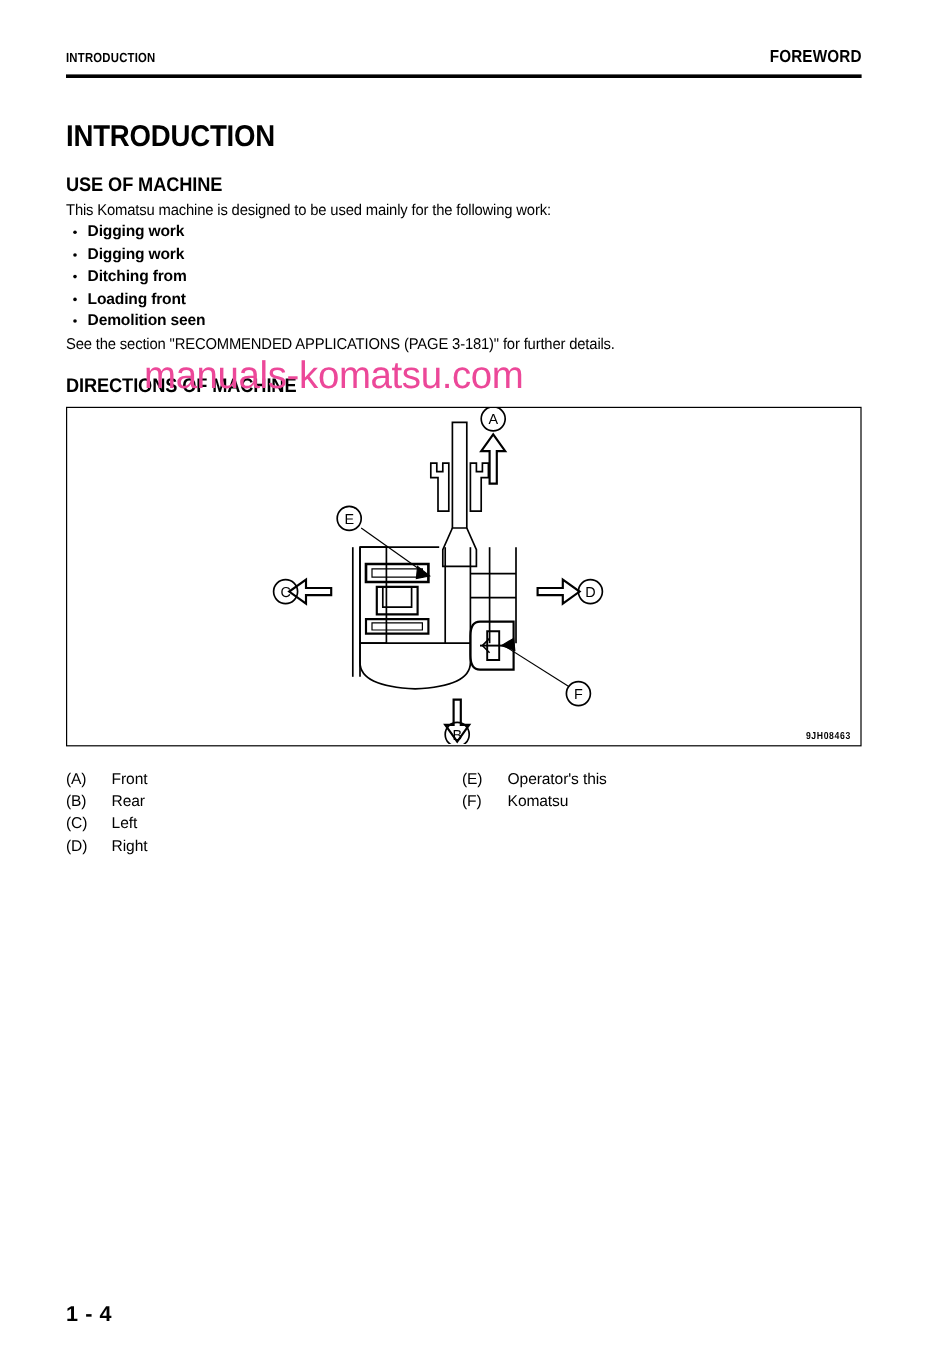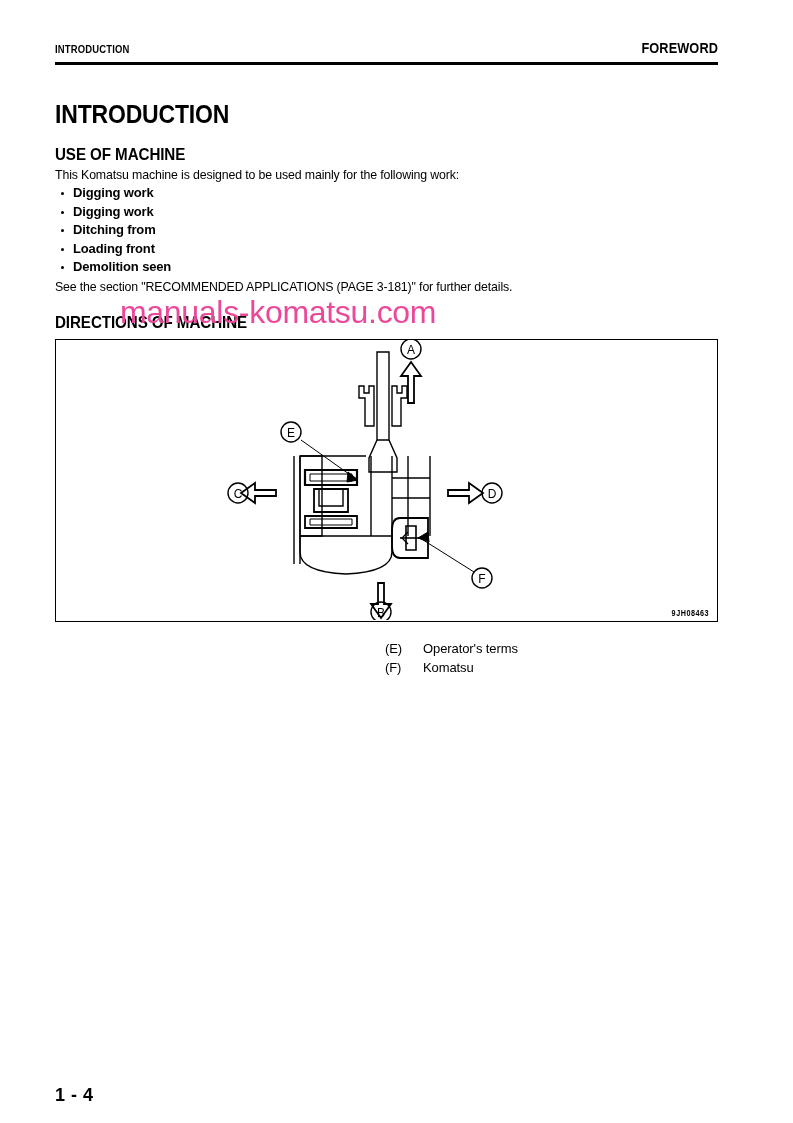--- a/index.html
+++ b/index.html
@@ -385,24 +385,38 @@
         </g>
 
       </g>
     </svg>
 
     <div class="figure-code">9JH08463</div>
   </div>
 
   <div class="legend">
 
+    <div class="legend-col" id="legend-col-1">
+      <div class="legend-row">
+        <span class="legend-key">(A)</span><span class="legend-val">Front</span>
+      </div>
+      <div class="legend-row">
+        <span class="legend-key">(B)</span><span class="legend-val">Rear</span>
+      </div>
+      <div class="legend-row">
+        <span class="legend-key">(C)</span><span class="legend-val">Left</span>
+      </div>
+      <div class="legend-row">
+        <span class="legend-key">(D)</span><span class="legend-val">Right</span>
+      </div>
+    </div>
 
     <div class="legend-col" id="legend-col-2">
       <div class="legend-row">
-        <span class="legend-key">(E)</span><span class="legend-val">Operator's terms</span>
+        <span class="legend-key">(E)</span><span class="legend-val">Operator's this</span>
       </div>
       <div class="legend-row">
         <span class="legend-key">(F)</span><span class="legend-val">Komatsu</span>
       </div>
     </div>
 
   </div>
 
 
   <div class="footer-page">1 - 4</div>

